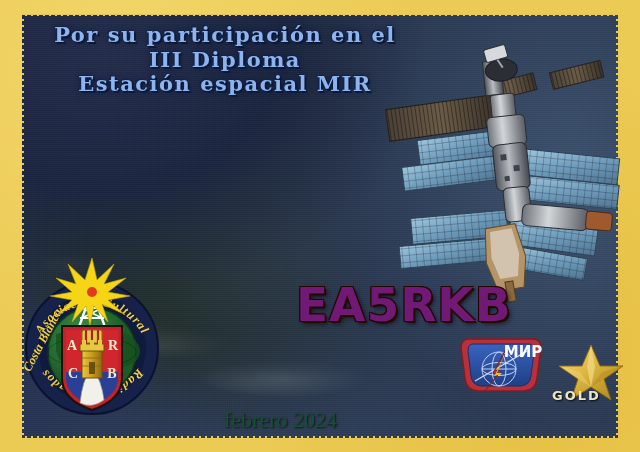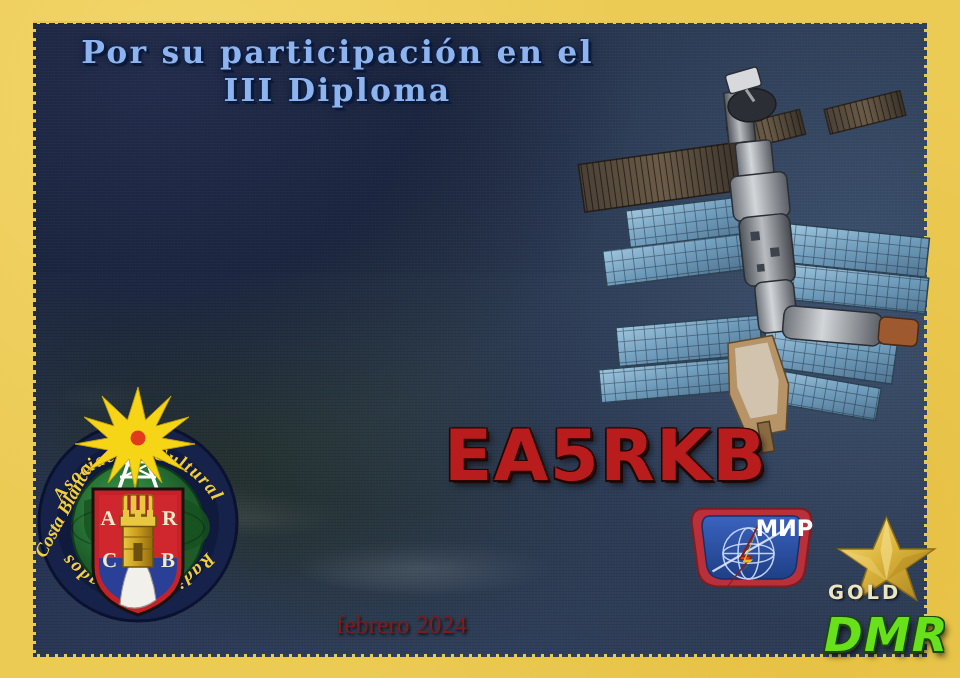--- a/index.html
+++ b/index.html
@@ -127,39 +127,39 @@
   
   .callsign {
     position: absolute;
     left: 296px;
     top: 277px;
     z-index: 7;
     font-family: "DejaVu Sans", "Liberation Sans", sans-serif;
     font-weight: bold;
     font-size: 47px;
     letter-spacing: 1px;
-    color: #b91c1c;
+    color: #701a75;
     text-shadow:
        1px 1px 0 #240603,
        2px 2px 0 #240603,
       -1px 1px 0 #240603,
        1px -1px 0 #240603,
       -1px -1px 0 #240603,
        3px 3px 5px rgba(0,0,0,.6);
   }
 
   
   .date {
     position: absolute;
     left: 224px;
     top: 407px;
     z-index: 7;
     font-family: "Liberation Serif", serif;
-    font-size: 17px;
-    color: #7f1d1d;
+    font-size: 22px;
+    color: #14532d;
     text-shadow: 1px 1px 2px rgba(0,0,0,.75);
   }
 
   
   .emblem {
     position: absolute;
     left: 16px;
     top: 256px;
     width: 152px;
     height: 162px;
@@ -338,20 +338,21 @@
       <g transform="rotate(-16 118 16)">
         <rect x="104" y="4" width="22" height="13" rx="2" fill="#d7d9dc" stroke="#2b2f35"></rect>
         <line x1="115" y1="17" x2="118" y2="26" stroke="#9fa3a8" stroke-width="2"></line>
       </g>
     </svg>
   </div>
 
   <div class="headline">
     <span class="ln ln1">Por su participación en el</span>
     <span class="ln ln2">III Diploma</span>
+    <span class="ln ln3">Estación espacial MIR</span>
   </div>
 
   <div class="callsign">EA5RKB</div>
 
   <div class="date">febrero 2024</div>
 
   <div class="emblem">
     <svg viewBox="0 0 152 162" width="152" height="162" aria-hidden="true">
       <defs>
         <path id="arcTop" d="M 20 92 A 58 58 0 0 1 132 92" fill="none"></path>
@@ -469,15 +470,14 @@
         </linearGradient>
       </defs>
       <polygon points="39,3 48,24 71,24 52,37 59,58 39,45 19,58 26,37 7,24 30,24" fill="url(#starG)" stroke="#8a6a14" stroke-width="1"></polygon>
       <polygon points="39,3 43,25 39,45 35,25" fill="#f4dd8d" opacity=".65"></polygon>
       <polygon points="71,24 50,30 39,45 52,37" fill="#b38c20" opacity=".5"></polygon>
       <polygon points="7,24 28,30 39,45 26,37" fill="#f0d680" opacity=".4"></polygon>
     </svg>
   </div>
   <div class="gold-label">GOLD</div>
 
-  <div class="dmr-label">DMR</div>
 
 </div>
 
 </body></html>

